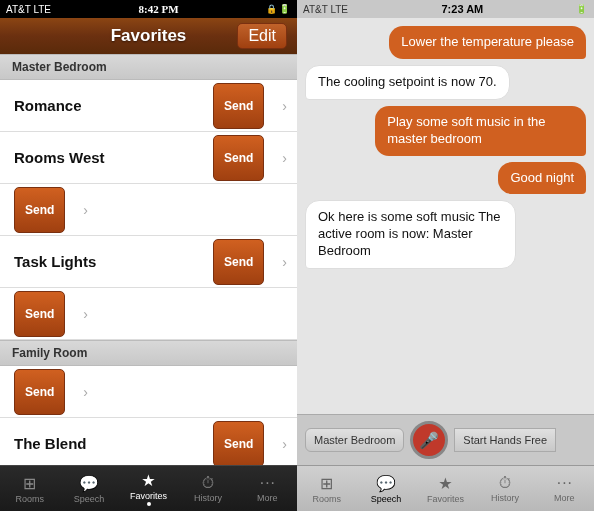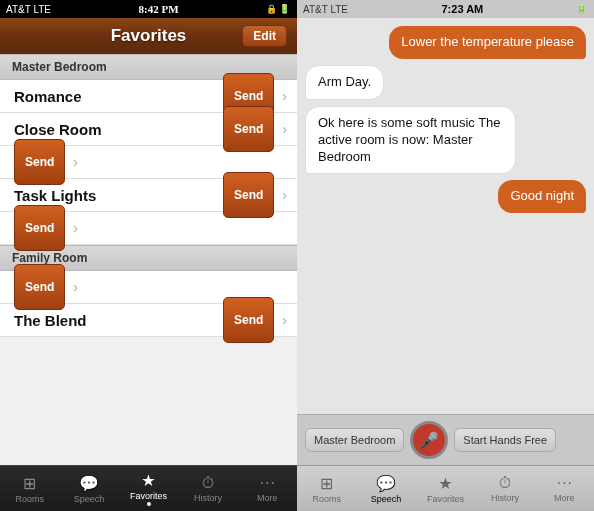--- a/index.html
+++ b/index.html
@@ -49,22 +49,22 @@
       text-shadow: 0 1px 2px rgba(0,0,0,0.5);
     }
     .edit-btn {
       position: absolute;
       right: 10px;
       background: linear-gradient(180deg, #c0622a, #a04010);
       color: #fff;
       border: 1px solid #7a3010;
       border-radius: 5px;
       padding: 3px 10px;
-      font-size: 12px;
-      font-weight: bold;
+      font-size: 16px;
+      font-weight: normal;
       cursor: pointer;
     }
 
     .favorites-list {
       flex: 1;
       overflow-y: auto;
       background: #f0f0f0;
     }
 
     .section-header {
@@ -76,39 +76,39 @@
       border-top: 1px solid #bbb;
       border-bottom: 1px solid #bbb;
     }
 
     .fav-item {
       background: #fff;
       border-bottom: 1px solid #ddd;
       display: flex;
       align-items: center;
       padding: 0 10px 0 14px;
-      height: 33px;
+      height: 52px;
       cursor: pointer;
     }
     .fav-item-name {
       flex: 1;
       font-size: 15px;
       font-weight: bold;
       color: #111;
     }
     .send-btn {
       background: linear-gradient(180deg, #d06020, #a04010);
       color: #fff;
       border: 1px solid #7a3010;
       border-radius: 5px;
       padding: 15px 10px;
       font-size: 12px;
       font-weight: bold;
       cursor: pointer;
-      margin-right: 8px;
+      margin-right: 18px;
     }
     .chevron {
       color: #aaa;
       font-size: 14px;
     }
 
     
     .left-tabbar {
       background: linear-gradient(180deg, #2a2a2a, #1a1a1a);
       border-top: 1px solid #444;
@@ -222,21 +222,21 @@
       cursor: pointer;
       flex-shrink: 0;
     }
     .mic-icon {
       color: #fff;
       font-size: 16px;
     }
     .start-hands-btn {
       background: linear-gradient(180deg, #e0e0e0, #c8c8c8);
       border: 1px solid #aaa;
-      border-radius: 6px;
+      border-radius: 0;
       padding: 5px 8px;
       font-size: 11px;
       color: #333;
       cursor: pointer;
     }
 
     
     .right-tabbar {
       background: linear-gradient(180deg, #d0d0d0, #b8b8b8);
       border-top: 1px solid #999;
@@ -278,21 +278,21 @@
 
   <div class="favorites-list">
 
     <div class="section-header">Master Bedroom</div>
     <div class="fav-item">
       <span class="fav-item-name">Romance</span>
       <button class="send-btn">Send</button>
       <span class="chevron">›</span>
     </div>
     <div class="fav-item">
-      <span class="fav-item-name">Close Room</span>
+      <span class="fav-item-name">Rooms West</span>
       <button class="send-btn">Send</button>
       <span class="chevron">›</span>
     </div>
     <div class="fav-item">
       <button class="send-btn">Send</button>
       <span class="chevron">›</span>
     </div>
 
     <div class="fav-item">
       <span class="fav-item-name">Task Lights</span>
@@ -343,23 +343,24 @@
 
 <div class="right-panel">
   <div class="right-status-bar">
     <span>AT&amp;T  LTE</span>
     <span class="time">7:23 AM</span>
     <span class="icons">🔋</span>
   </div>
 
   <div class="chat-area">
     <div class="bubble sent">Lower the temperature please</div>
-    <div class="bubble received">Arm Day.</div>
+    <div class="bubble received">The cooling setpoint is now 70.</div>
+    <div class="bubble sent">Play some soft music in the master bedroom</div>
+    <div class="bubble sent">Good night</div>
     <div class="bubble received">Ok here is some soft music The active room is now: Master Bedroom</div>
-    <div class="bubble sent">Good night</div>
   </div>
 
   <div class="chat-bottom">
     <button class="chat-location-btn">Master Bedroom</button>
     <div class="mic-btn">
       <span class="mic-icon">🎤</span>
     </div>
     <button class="start-hands-btn">Start Hands Free</button>
   </div>
 

